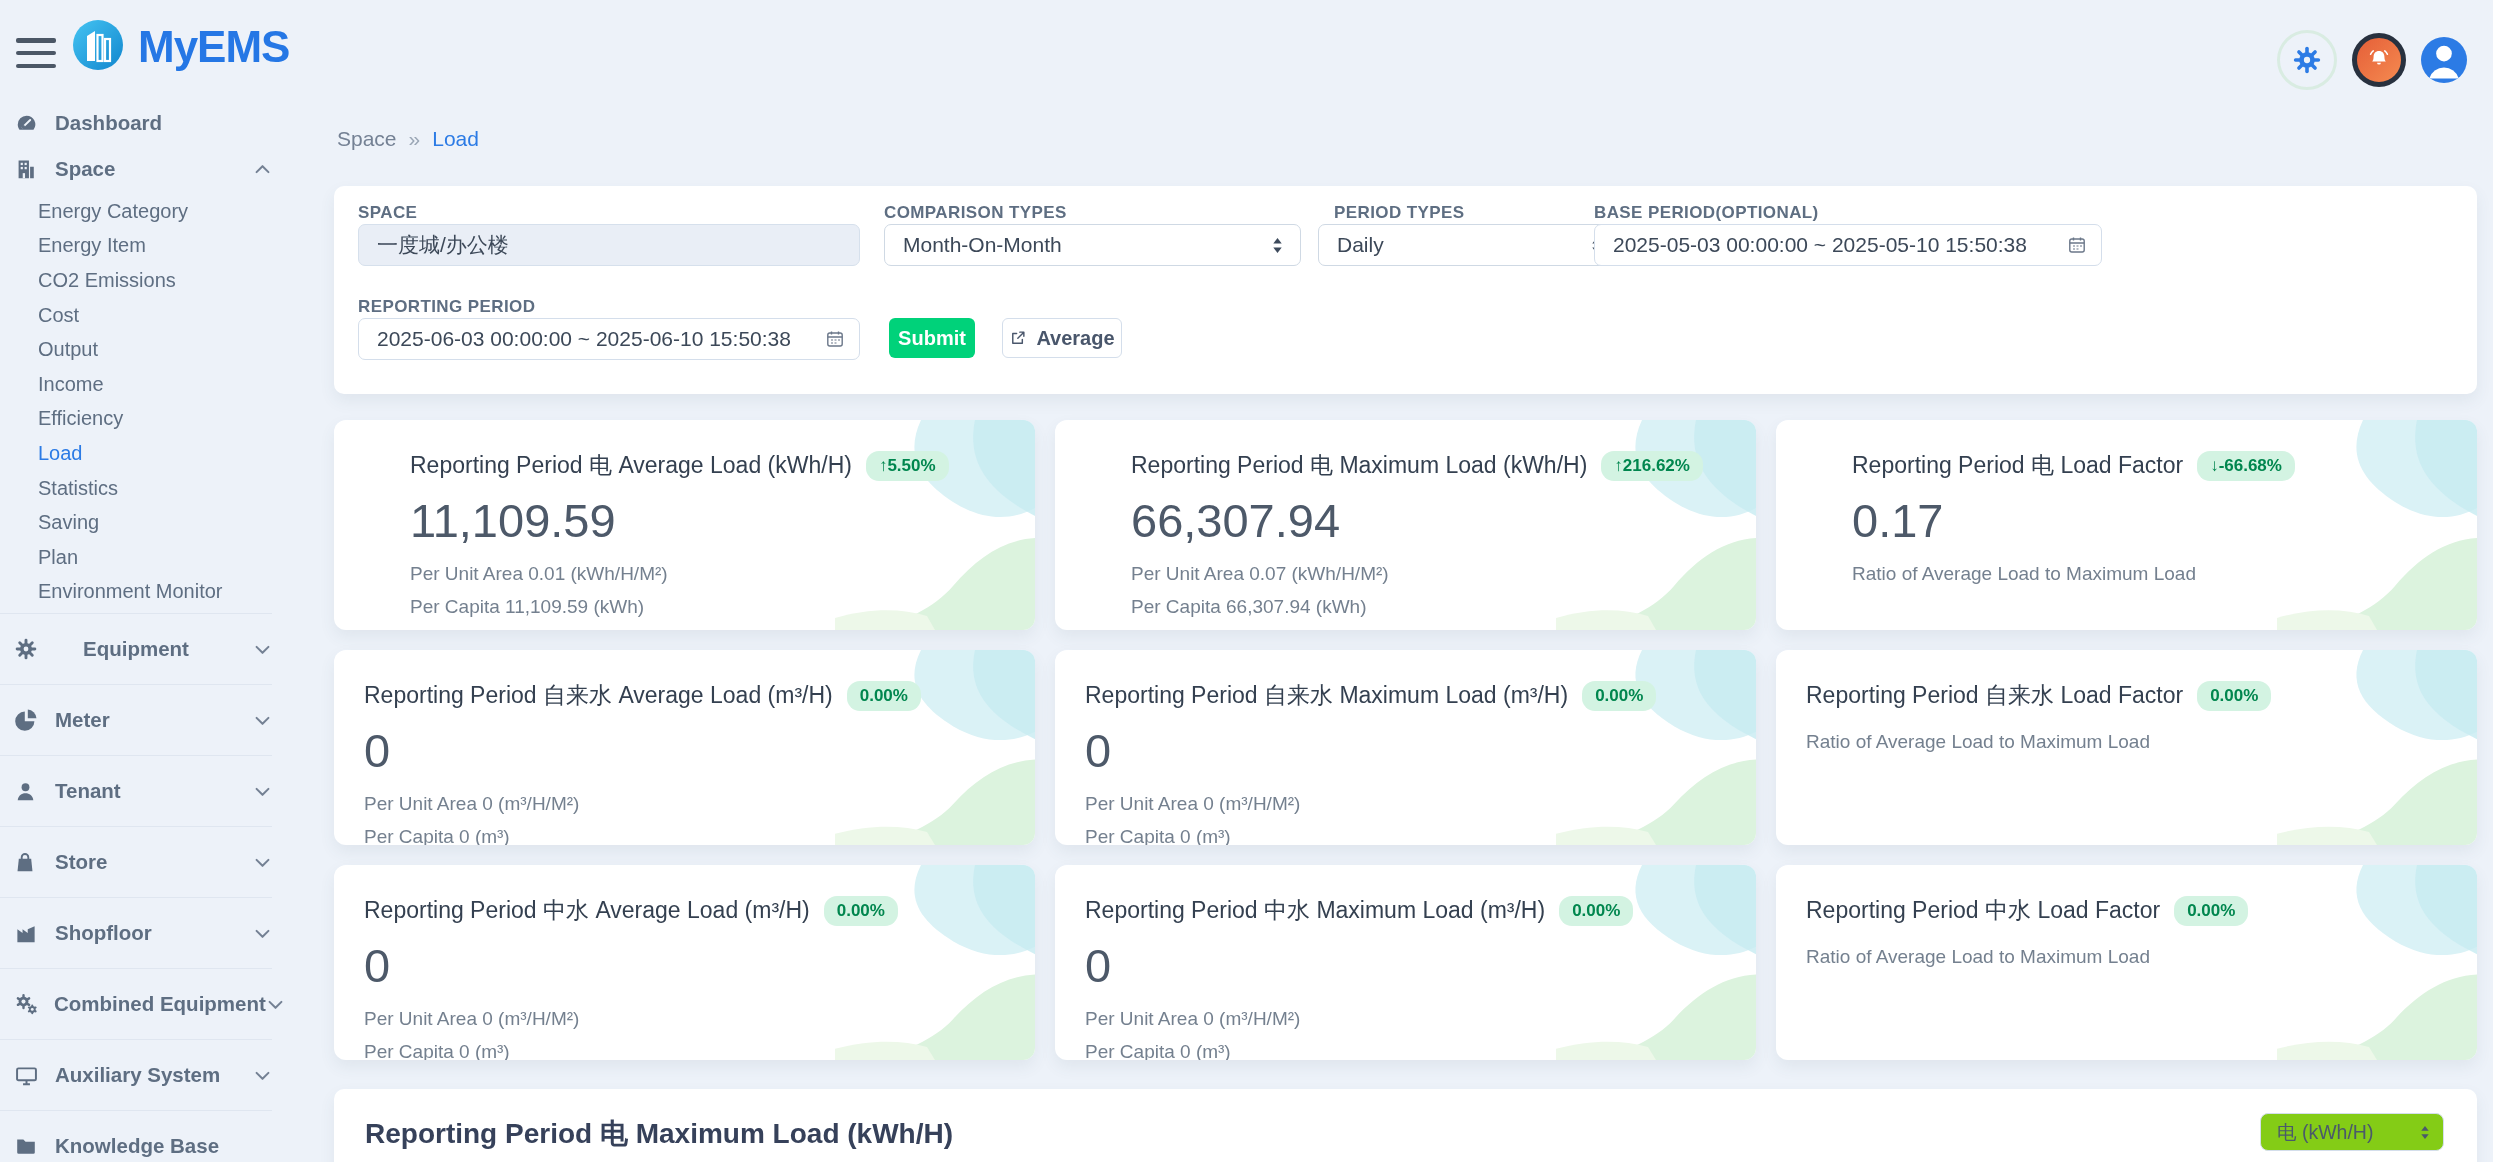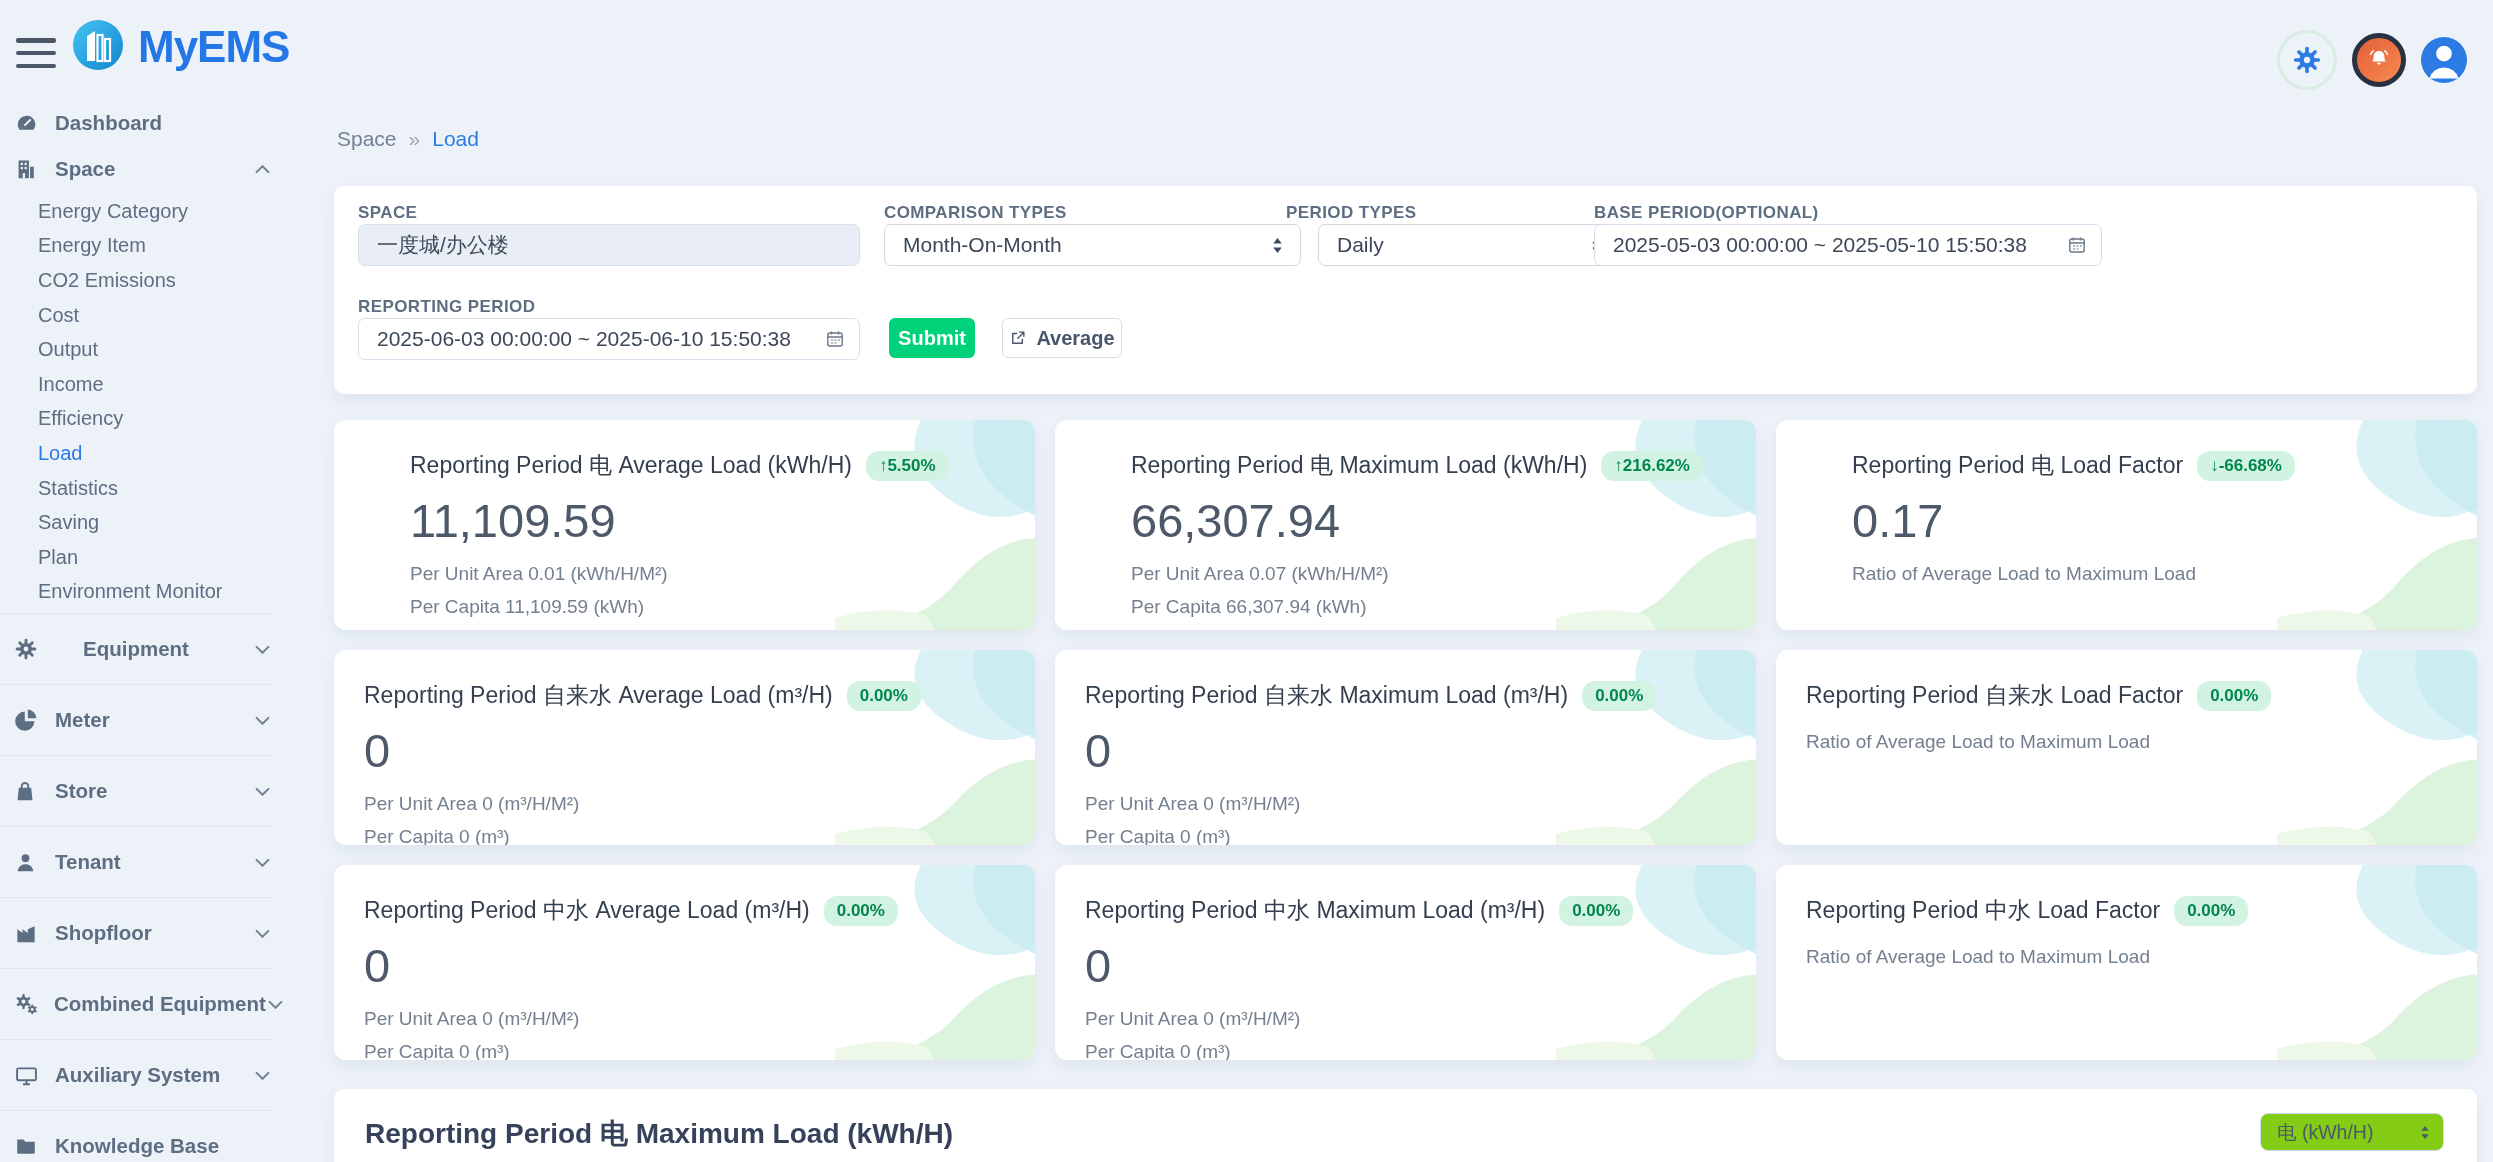--- a/index.html
+++ b/index.html
@@ -196,40 +196,40 @@
         </span>
         <span class="nav-label">Meter</span>
         <span class="nav-chev">
           <svg width="19" height="19" viewBox="0 0 16 16">
             <path d="M3 5.8 8 10.8l5-5" fill="none" stroke="#748194" stroke-width="1.7" stroke-linecap="round" stroke-linejoin="round"></path>
           </svg>
         </span>
       </div>
       <div class="nav-row nav-sec">
         <span class="nav-ic">
+          <svg width="23" height="23" viewBox="0 0 20 20">
+            <circle cx="10" cy="6.3" r="3.4" fill="#5e6e82"></circle>
+            <path d="M3.2 17.5c.5-3.8 3.3-6 6.8-6s6.3 2.2 6.8 6z" fill="#5e6e82"></path>
+          </svg>
+        </span>
+        <span class="nav-label">Tenant</span>
+        <span class="nav-chev">
+          <svg width="19" height="19" viewBox="0 0 16 16">
+            <path d="M3 5.8 8 10.8l5-5" fill="none" stroke="#748194" stroke-width="1.7" stroke-linecap="round" stroke-linejoin="round"></path>
+          </svg>
+        </span>
+      </div>
+      <div class="nav-row nav-sec">
+        <span class="nav-ic">
           <svg width="22" height="23" viewBox="0 0 20 20">
             <path d="M7 7V5.3a3 3 0 0 1 6 0V7" fill="none" stroke="#5e6e82" stroke-width="1.7"></path>
             <path fill="#5e6e82" d="M4.4 6.5h11.2L16.8 18H3.2z"></path>
           </svg>
         </span>
         <span class="nav-label">Store</span>
-        <span class="nav-chev">
-          <svg width="19" height="19" viewBox="0 0 16 16">
-            <path d="M3 5.8 8 10.8l5-5" fill="none" stroke="#748194" stroke-width="1.7" stroke-linecap="round" stroke-linejoin="round"></path>
-          </svg>
-        </span>
-      </div>
-      <div class="nav-row nav-sec">
-        <span class="nav-ic">
-          <svg width="23" height="23" viewBox="0 0 20 20">
-            <circle cx="10" cy="6.3" r="3.4" fill="#5e6e82"></circle>
-            <path d="M3.2 17.5c.5-3.8 3.3-6 6.8-6s6.3 2.2 6.8 6z" fill="#5e6e82"></path>
-          </svg>
-        </span>
-        <span class="nav-label">Tenant</span>
         <span class="nav-chev">
           <svg width="19" height="19" viewBox="0 0 16 16">
             <path d="M3 5.8 8 10.8l5-5" fill="none" stroke="#748194" stroke-width="1.7" stroke-linecap="round" stroke-linejoin="round"></path>
           </svg>
         </span>
       </div>
       <div class="nav-row nav-sec">
         <span class="nav-ic">
           <svg width="24" height="23" viewBox="0 0 20 20">
             <path fill="#5e6e82" d="M2.5 17.5V6.2l4.5 3.4V6.2l4.5 3.4V6.2l6-2.6v13.9z"></path>
@@ -308,21 +308,21 @@
     <div class="f-box f-select" style="left:550px;top:38px;width:417px">
       <span>Month-On-Month</span>
       <span class="caret">
         <svg width="13" height="17" viewBox="0 0 12 17">
             <path d="M6 1l4.2 5.4H1.8z" fill="#3d4a5c"></path>
             <path d="M6 16L1.8 10.6h8.4z" fill="#3d4a5c"></path>
           </svg>
       </span>
     </div>
 
-    <span class="f-label" style="left:952px;top:17px">PERIOD TYPES</span>
+    <span class="f-label" style="left:1000px;top:17px">PERIOD TYPES</span>
     <div class="f-box f-select" style="left:984px;top:38px;width:302px">
       <span>Daily</span>
       <span class="caret">
         <svg width="13" height="17" viewBox="0 0 12 17">
             <path d="M6 1l4.2 5.4H1.8z" fill="#3d4a5c"></path>
             <path d="M6 16L1.8 10.6h8.4z" fill="#3d4a5c"></path>
           </svg>
       </span>
     </div>
 

